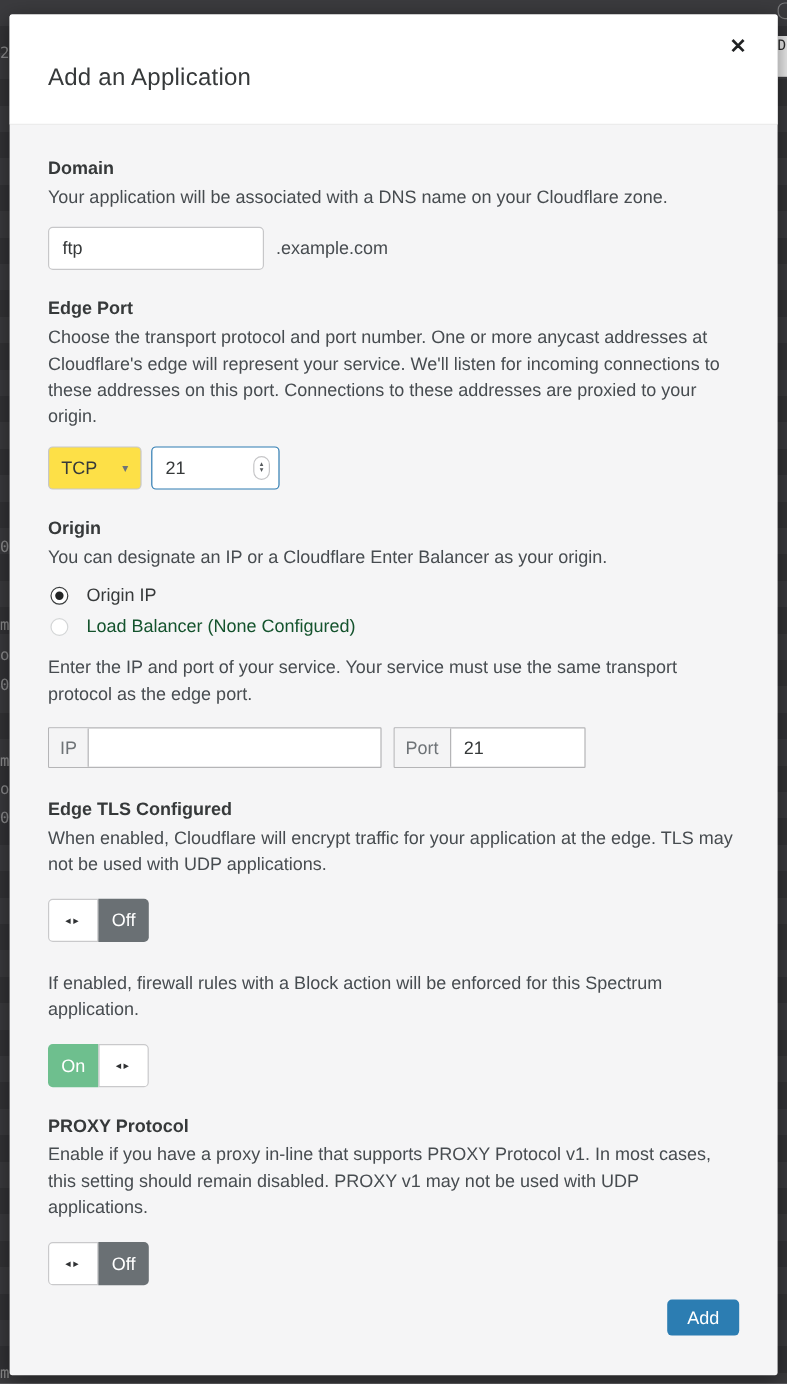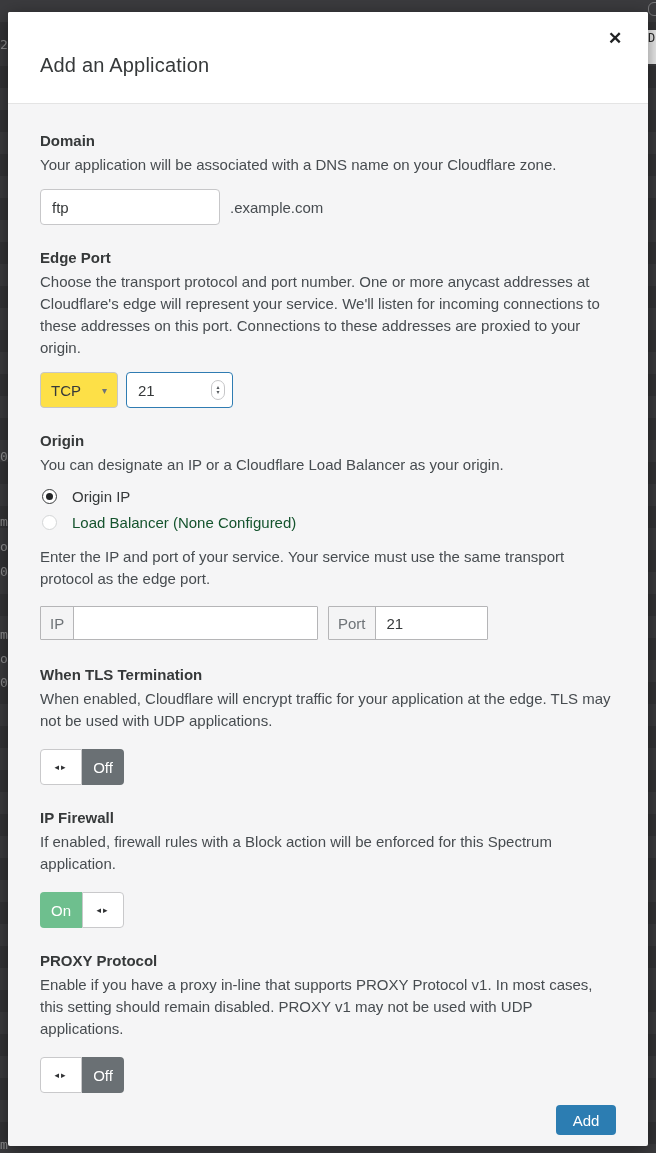--- a/index.html
+++ b/index.html
@@ -207,21 +207,21 @@
           <div class="stepper">
             <span class="tri">▴</span>
             <span class="tri">▾</span>
           </div>
         </div>
       </div>
     </div>
 
     <div class="section" style="margin-bottom:26px;">
       <div class="section-label">Origin</div>
-      <div class="desc" style="margin-bottom:7px;">You can designate an IP or a Cloudflare Load Balancer as your origin.</div>
+      <div class="desc" style="margin-bottom:7px;">You can designate an IP or a Cloudflare Enter Balancer as your origin.</div>
 
       <div class="radio-row">
         <span class="radio-circle">
             <span class="dot"></span>
           </span>
         <span class="radio-label">Origin IP</span>
       </div>
       <div class="radio-row">
         <span class="radio-circle disabled"></span>
         <span class="radio-label disabled">Load Balancer (None Configured)</span>
@@ -234,32 +234,31 @@
           <span class="addon">IP</span>
         </div>
         <div class="input-group portg-group">
           <span class="addon">Port</span>
           <input type="text" value="21" style="">
         </div>
       </div>
     </div>
 
     <div class="section">
-      <div class="section-label">When TLS Termination</div>
+      <div class="section-label">Edge TLS Configured</div>
       <div class="desc" style="margin-bottom:17px;">When enabled, Cloudflare will encrypt traffic for your application at the edge. TLS may not be used with UDP applications.</div>
       <div class="toggle off">
         <span class="seg seg-white">
             <span class="arrows">◂▸</span>
           </span>
         <span class="seg seg-gray">Off</span>
       </div>
     </div>
 
     <div class="section">
-      <div class="section-label">IP Firewall</div>
       <div class="desc" style="margin-bottom:17px;">If enabled, firewall rules with a Block action will be enforced for this Spectrum application.</div>
       <div class="toggle on">
         <span class="seg seg-green">On</span>
         <span class="seg seg-white">
             <span class="arrows">◂▸</span>
           </span>
       </div>
     </div>
 
     <div class="section" style="margin-bottom:12px;">

